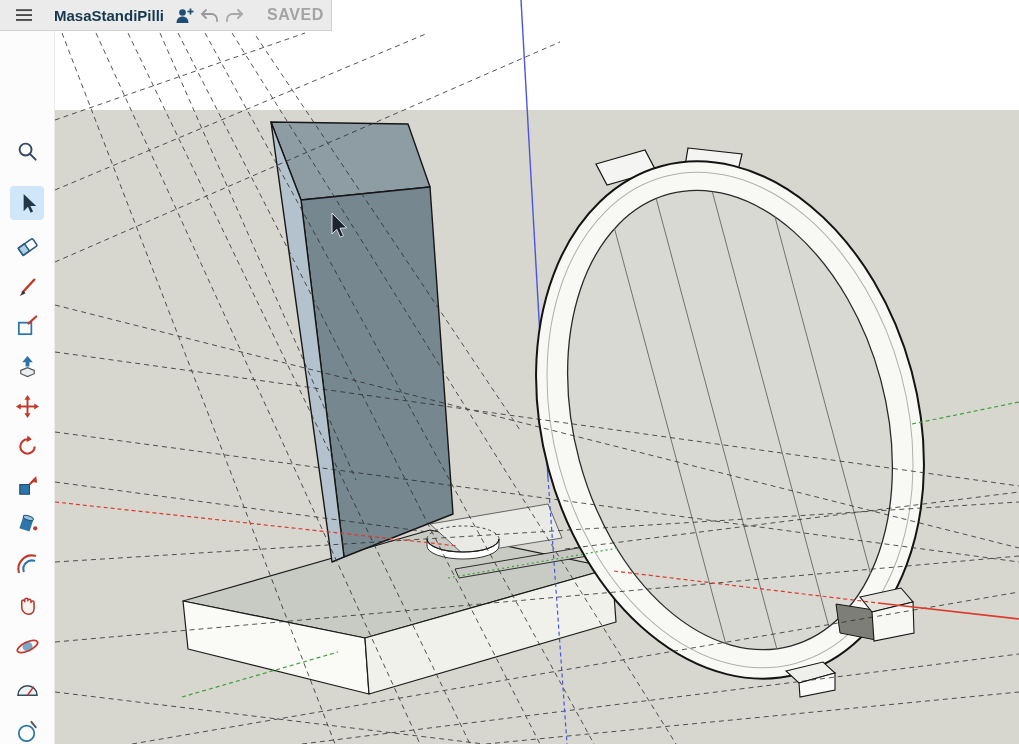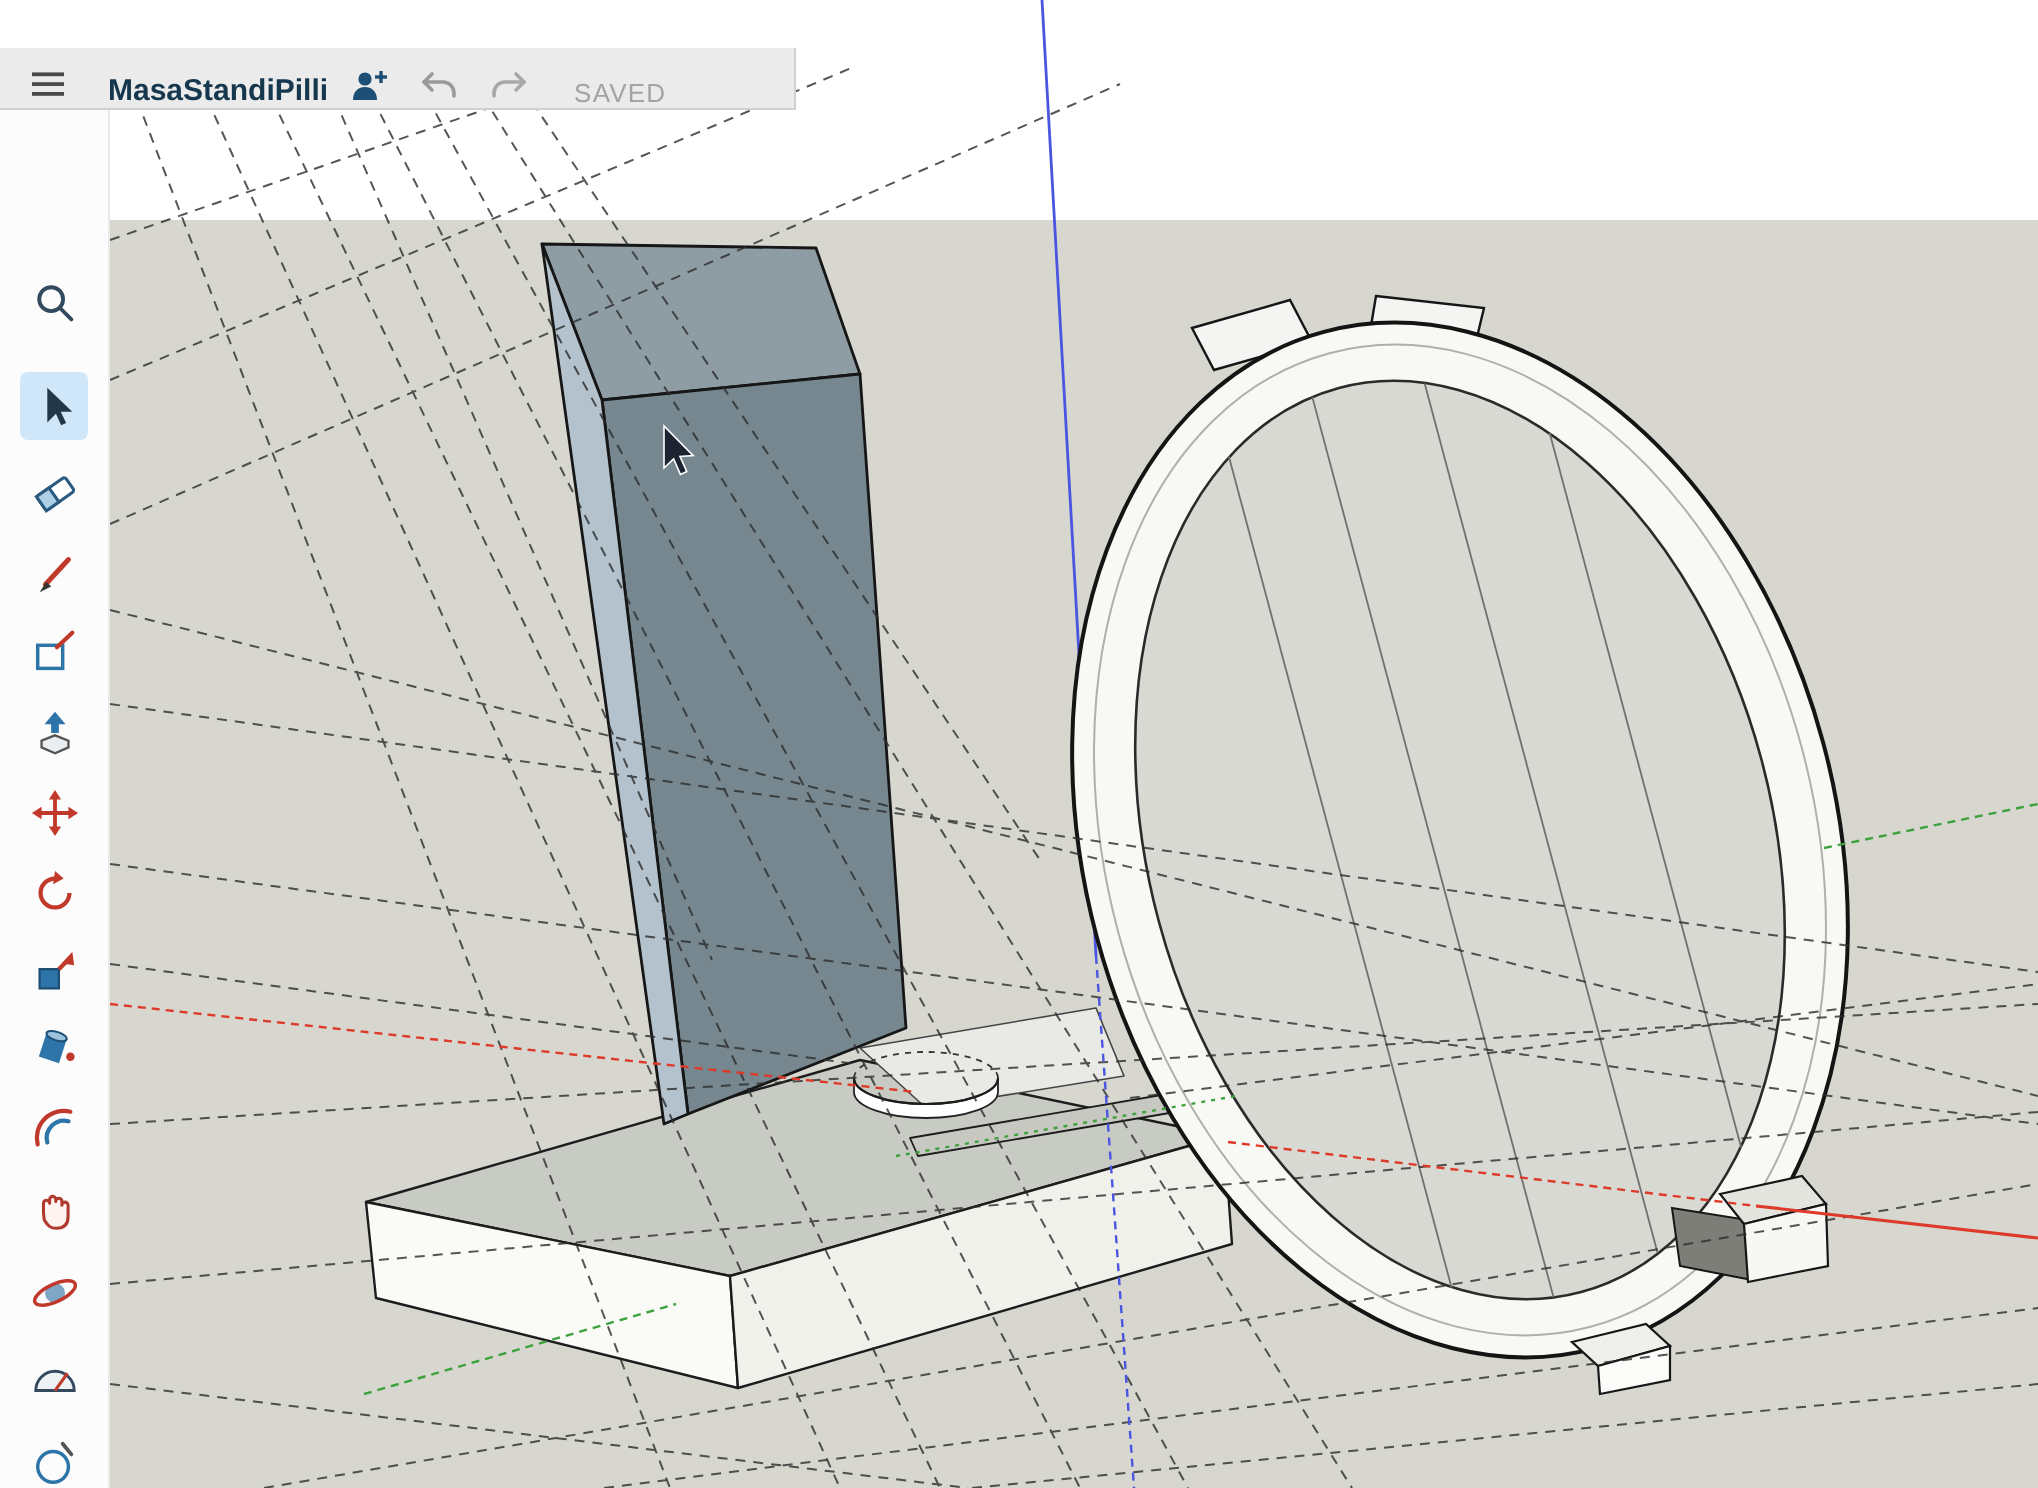--- a/index.html
+++ b/index.html
@@ -3,27 +3,27 @@
 <meta charset="utf-8">
 <style>
   html,body{margin:0;padding:0;}
   body{
     width:1019px;height:744px;position:relative;overflow:hidden;
     font-family:"Liberation Sans",sans-serif;background:#ffffff;
   }
   #scene{position:absolute;left:0;top:0;width:1019px;height:744px;z-index:0;}
   
   .topbar{
-    position:absolute;left:0;top:0;width:398px;height:31px;box-sizing:border-box;
+    position:absolute;left:0;top:0;width:332px;height:31px;box-sizing:border-box;
     background:#ebebeb;border-bottom:1px solid #d0d0d0;border-right:1px solid #d0d0d0;
-    display:flex;align-items:flex-end;padding:0 12px;z-index:30;margin-top:24px;
+    display:flex;align-items:center;padding:0 12px;z-index:30;
   }
   .tb-btn{background:none;border:none;padding:2px;display:flex;align-items:center;cursor:pointer;}
   .doc-title{font-weight:bold;font-size:15px;color:#16384f;margin:0 8px 0 18px;white-space:nowrap;cursor:pointer;}
-  .saved{color:#a3a3a3;font-weight:normal;font-size:13px;letter-spacing:.6px;margin-left:20px;}
+  .saved{color:#a3a3a3;font-weight:bold;font-size:16px;letter-spacing:.6px;margin-left:20px;}
   .tb-gap{width:10px;}
   
   .sidebar{
     position:absolute;left:0;top:31px;bottom:0;width:54px;background:#fcfcfd;
     border-right:1px solid rgba(0,0,0,.07);z-index:20;
   }
   .tool{
     position:absolute;left:10px;width:34px;height:34px;display:flex;align-items:center;
     justify-content:center;background:none;border:none;border-radius:4px;cursor:pointer;padding:0;
   }

